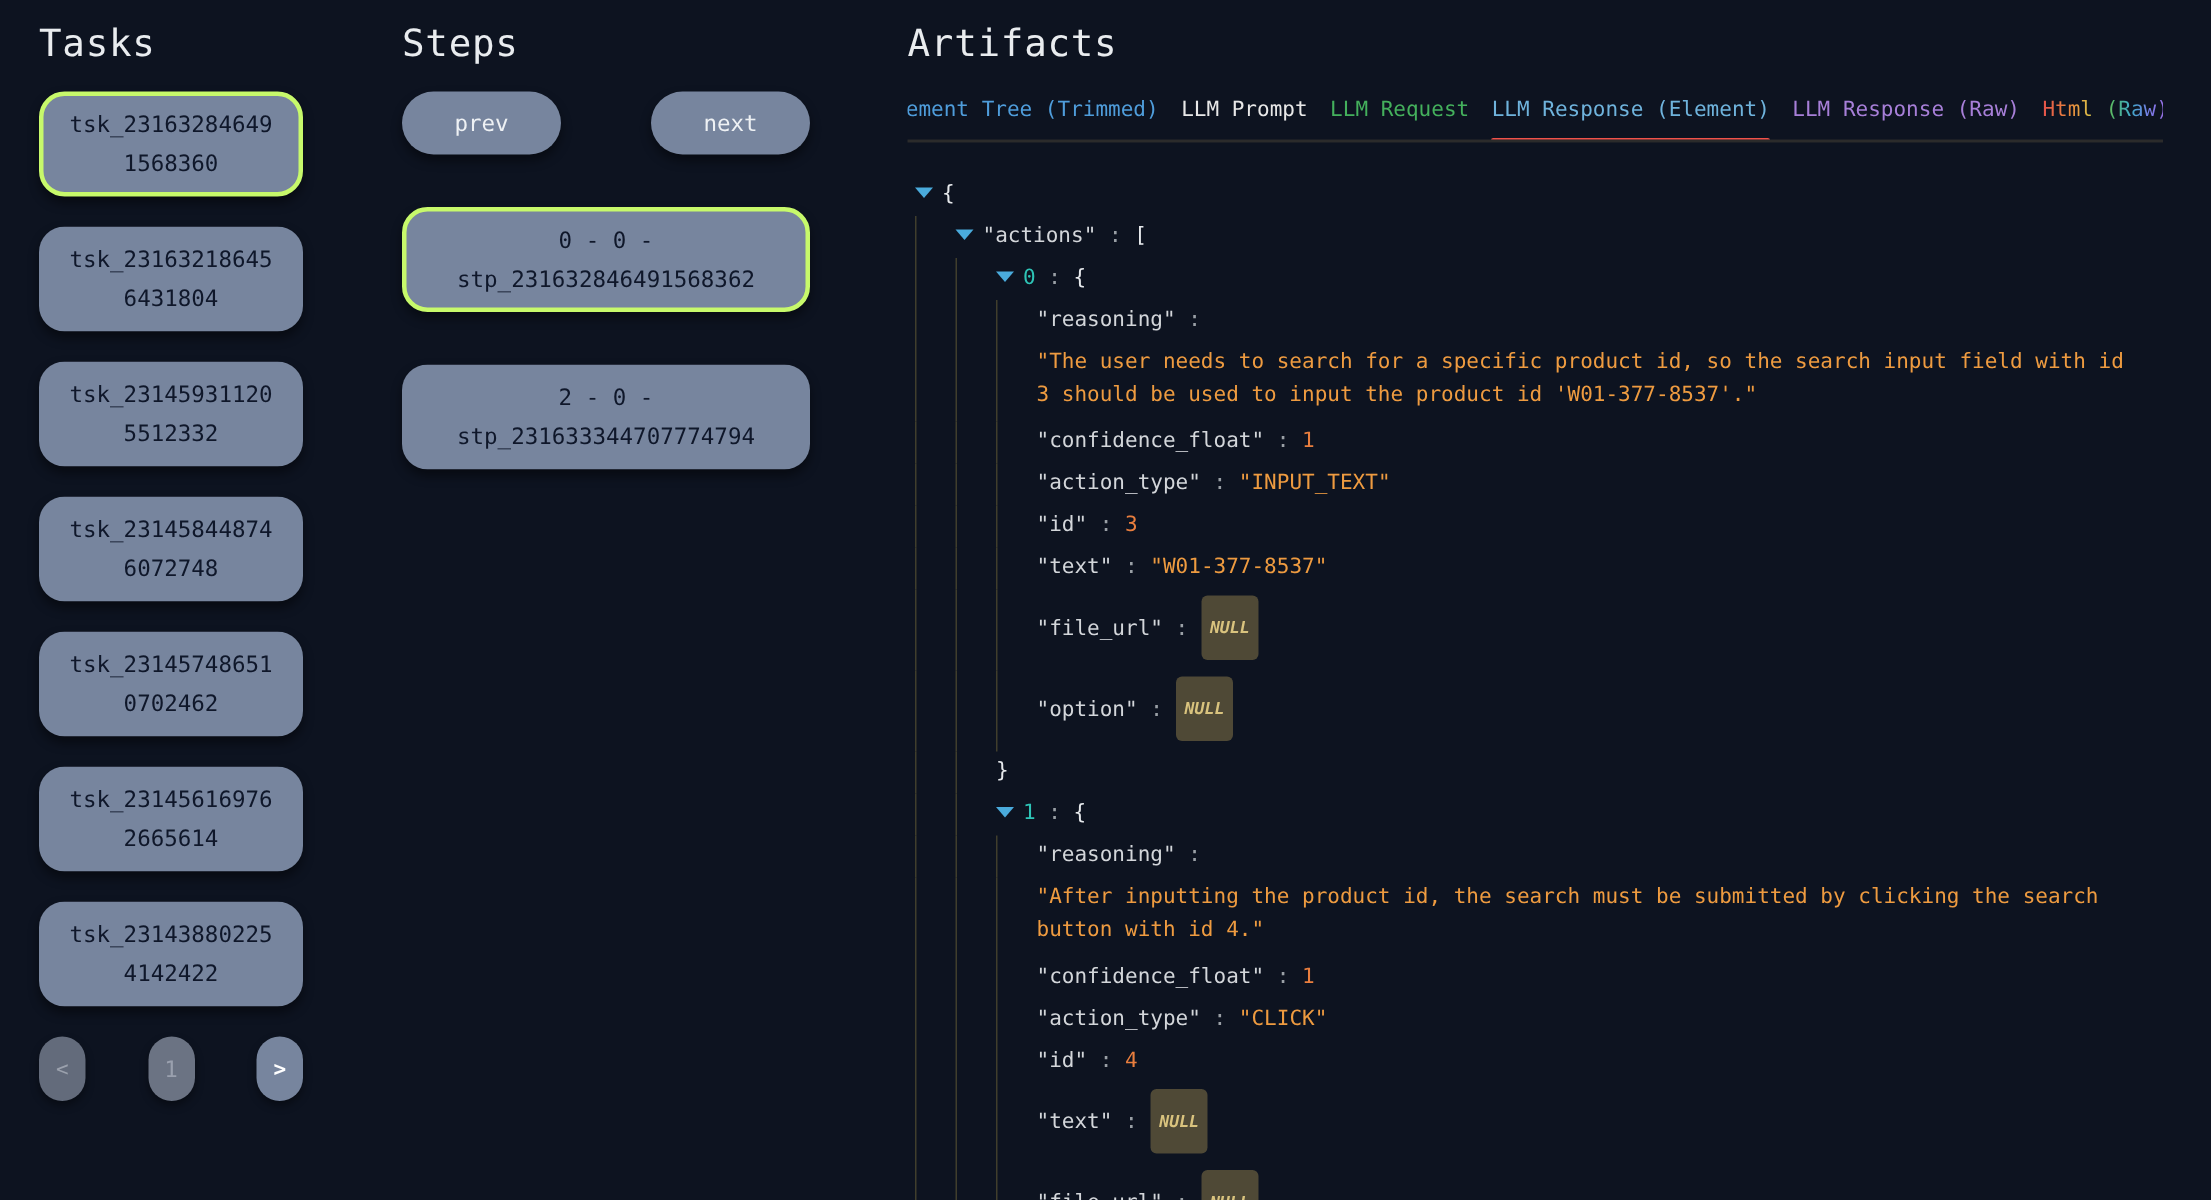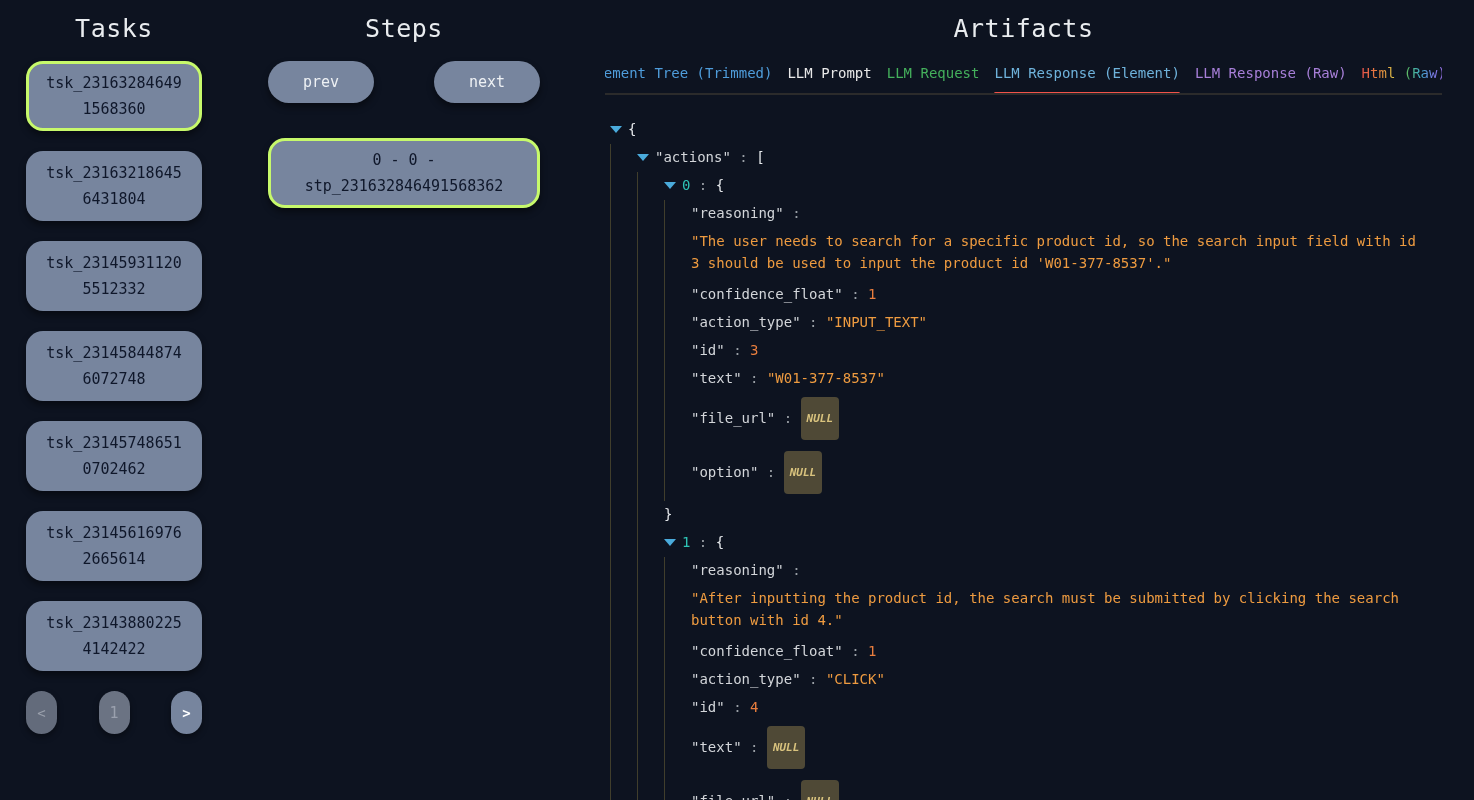--- a/index.html
+++ b/index.html
@@ -5,21 +5,20 @@
   * { margin:0; padding:0; box-sizing:border-box; }
   html,body { background:#0d1320; }
   .app {
     position:relative; width:1474px; height:800px; overflow:hidden;
     background:#0d1320; color:#e8ebee;
     font-family:"DejaVu Sans Mono", monospace;
   }
   h1.col-title {
     font-size:25px; font-weight:400; color:#e9ecef; letter-spacing:0.5px;
     margin:14px 0 18px 0;
-    text-align:center;
   }
   
   .tasks-col { position:absolute; left:26px; top:0; width:176px; }
   .steps-col { position:absolute; left:268px; top:0; width:272px; }
   .artifacts { position:absolute; left:605px; top:0; width:837px; }
 
   
   .card {
     display:block; width:100%; min-height:68px; margin-bottom:20px;
     background:#77859e; color:#0f172a;
@@ -116,20 +115,21 @@
     </div>
   </aside>
 
   <aside class="steps-col">
     <h1 class="col-title">Steps</h1>
     <div class="prevnext">
       <button class="pn-btn">prev</button>
       <button class="pn-btn">next</button>
     </div>
     <button class="card selected">0 - 0 - stp_231632846491568362</button>
+    <button class="card">2 - 0 - stp_231633344707774794</button>
   </aside>
 
   <main class="artifacts">
     <h1 class="col-title">Artifacts</h1>
     <div class="tabbar">
       <div class="tabrow">
         <button class="tab t-blue">Element Tree (Trimmed)</button>
         <button class="tab t-white">LLM Prompt</button>
         <button class="tab t-green">LLM Request</button>
         <button class="tab t-lightblue active">LLM Response (Element)</button>

